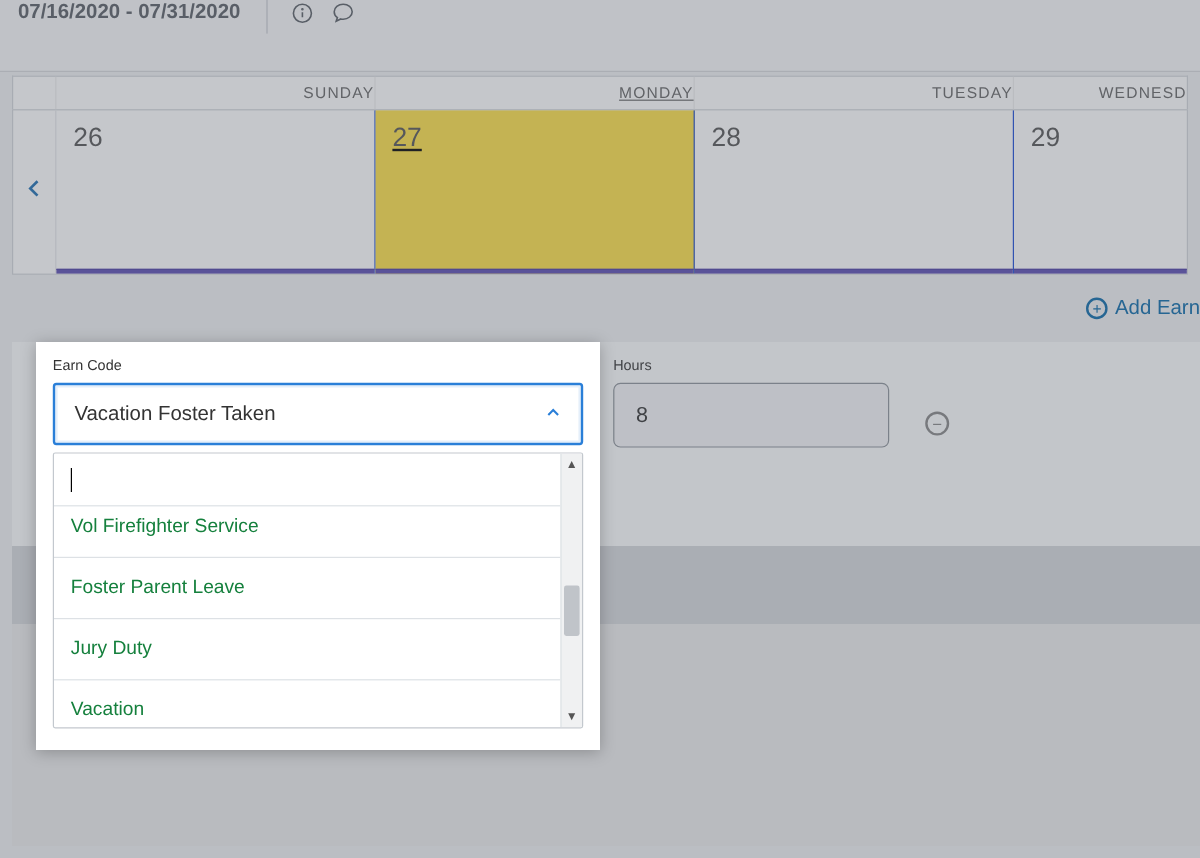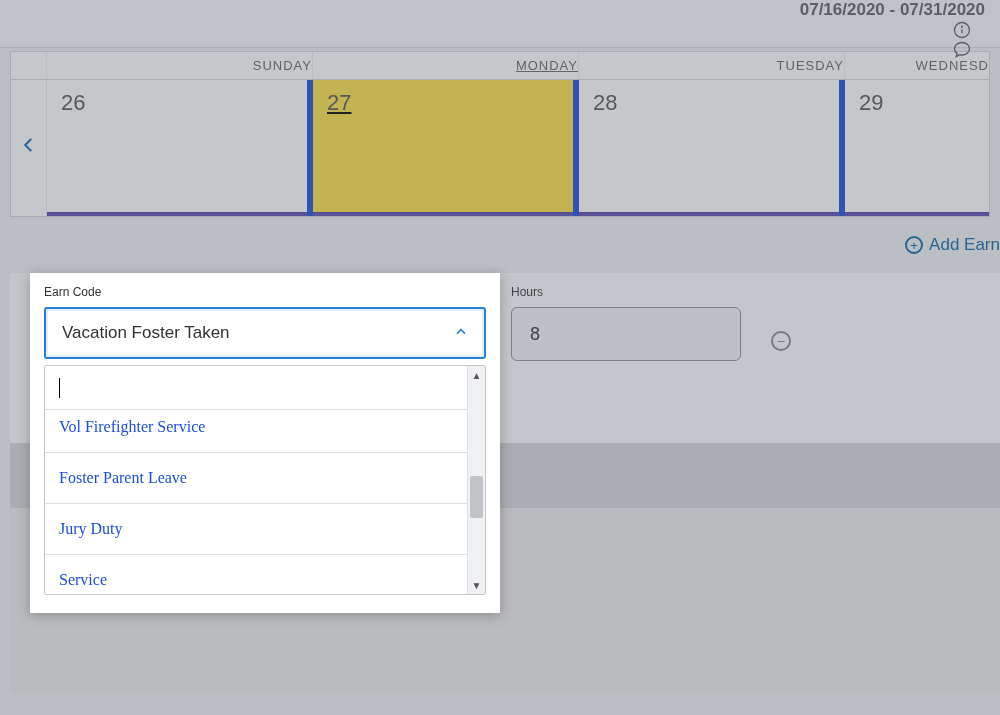--- a/index.html
+++ b/index.html
@@ -19,27 +19,26 @@
     .overlay {
       position: absolute;
       inset: 0;
       background: rgba(90, 95, 105, 0.35);
       z-index: 5;
       pointer-events: none;
     }
     
     .topbar {
       display: flex;
-      align-items: flex-end;
-      height: 48px;
+      align-items: flex-start;
+      height: 60px;
       padding: 0 15px;
       background: #f7f8f9;
       border-bottom: 1px solid #d7d9dc;
       position: relative;
-      flex-direction: column;
     }
     .date-range {
       font-size: 17px;
       font-weight: 600;
       color: #5a5f66;
     }
     .vdiv {
       width: 1px;
       height: 28px;
       background: #c8cbd0;
@@ -85,21 +84,21 @@
       border: 1px solid #d3d6da;
       background: #fff;
     }
     .nav-gutter {
       width: 36px; flex: 0 0 36px;
       display: flex; align-items: center; justify-content: center;
       border-right: 1px solid #e6e8ea;
     }
     .chev-left { color: #1f6fb2; font-size: 24px; cursor: pointer; }
     .cell {
-      border-right: 6px solid #1d4ed8;
+      border-right: 1px solid #1d4ed8;
       position: relative;
       padding: 10px 14px;
     }
     .cell:last-child { border-right: none; }
     .cell.selected { background: #fde047; }
     .day-num { font-size: 22px; color: #555; }
     .underline-bar {
       position: absolute; left: 0; right: 0; bottom: 0;
       height: 4px; background: #5b4db2;
       border-top: 1px solid #4c3fa3;
@@ -182,23 +181,23 @@
       display: flex; align-items: center;
       height: 44px;
     }
     .text-cursor {
       width: 1px; height: 20px; background: #000;
     }
     .opt {
       border-bottom: 1px solid #dde1e5;
       padding: 16px 14px;
       font-size: 16px;
-      color: #1d4ed8;
-      cursor: pointer;
-      overflow: hidden; white-space: nowrap; font-family: Liberation Serif, serif;
+      color: #15803d;
+      cursor: pointer;
+      overflow: hidden; white-space: nowrap;
     }
     .opt.first { padding-top: 8px; }
     .vscrollbar {
       position: absolute; top: 0; right: 0; bottom: 0; width: 18px;
       background: #f0f1f2;
       border-left: 1px solid #dde1e5;
     }
     .sb-arrow {
       position: absolute; left: 0; right: 0; height: 18px;
       display: flex; align-items: center; justify-content: center;
@@ -327,21 +326,21 @@
         </span>
       </div>
       <div class="options">
         <div class="opt-list">
           <div class="search-row">
             <span class="text-cursor"></span>
           </div>
           <div class="opt first">Vol Firefighter Service</div>
           <div class="opt">Foster Parent Leave</div>
           <div class="opt">Jury Duty</div>
-          <div class="opt">Service</div>
+          <div class="opt">Vacation</div>
         </div>
         <div class="vscrollbar">
           <div class="sb-arrow top">▲</div>
           <div class="sb-thumb"></div>
           <div class="sb-arrow bottom">▼</div>
         </div>
       </div>
     </div>
   </div>
 </div>

